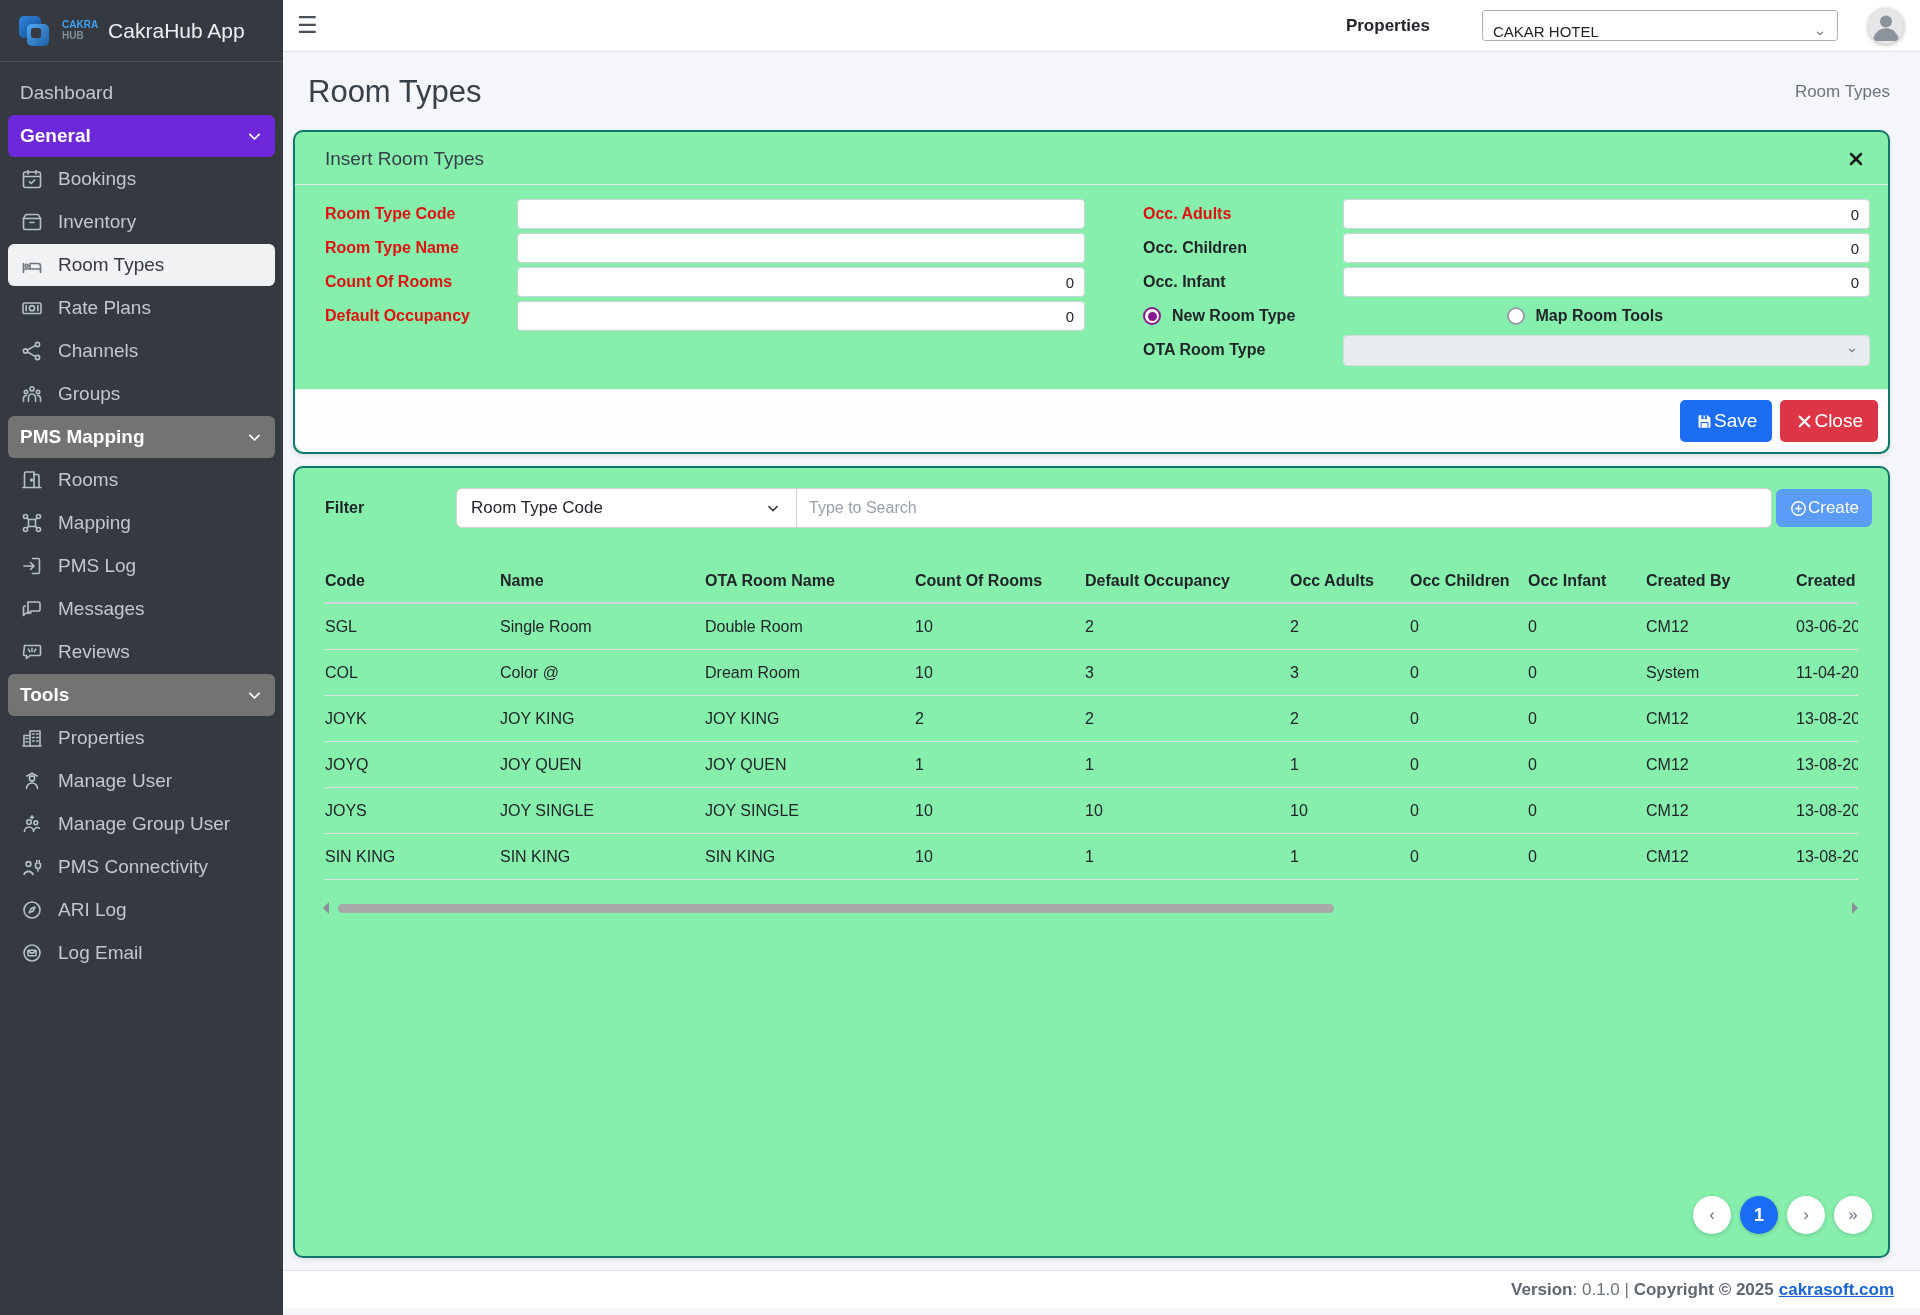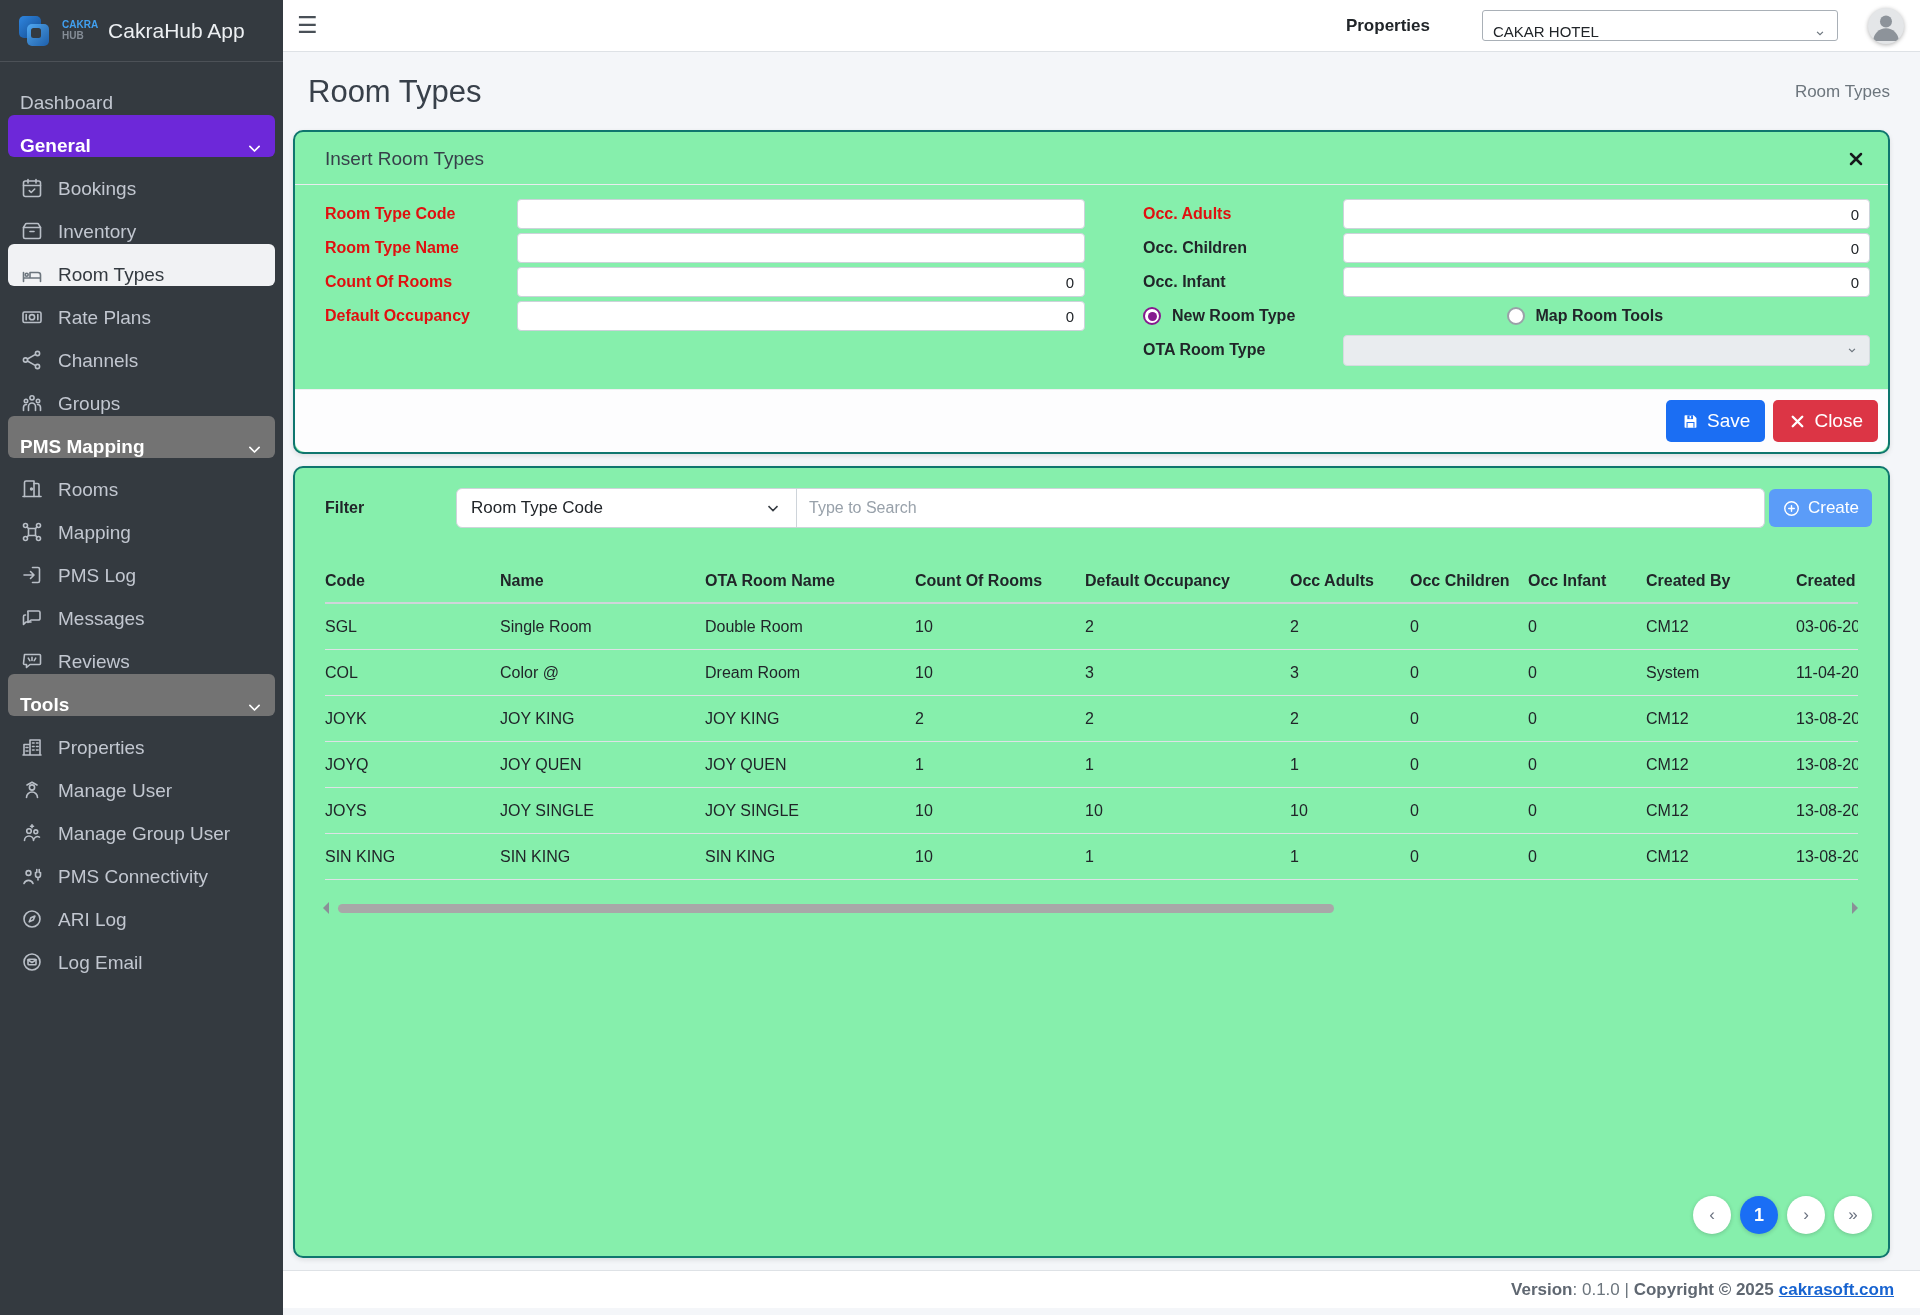--- a/index.html
+++ b/index.html
@@ -13,21 +13,21 @@
   
   .sidebar { position:absolute; left:0; top:0; width:283px; height:1315px; background:#343a40; }
   .brand { height:62px; display:flex; align-items:center; gap:8px; padding:0 14px;
            border-bottom:1px solid rgba(255,255,255,.12); }
   .logo-mark { width:40px; height:40px; flex:0 0 40px; }
   .logo-stack { display:flex; flex-direction:column; font-weight:bold; font-size:10px; line-height:1.05; margin-right:2px; }
   .logo-cakra { color:#41a0f0; }
   .logo-hub   { color:#858d96; }
   .brand-text { font-size:21px; color:#eceff2; }
   .menu { padding:10px 8px 0 8px; height:923px; overflow:hidden; }
-  .menu-item { display:flex; align-items:flex-end; gap:14px; height:42px; padding:0 12px;
+  .menu-item { display:flex; align-items:center; gap:14px; height:42px; padding:0 12px;
                border-radius:6px; font-size:19px; color:#c2c7d0; margin-bottom:1px; cursor:pointer; }
   .menu-item .mi-label { flex:1; white-space:nowrap; }
   .micon { width:24px; height:24px; flex:0 0 24px; color:#b9bfc7; }
   .micon svg, .chev svg { width:100%; height:100%; display:block; }
   .chev { width:17px; height:17px; flex:0 0 17px; }
   .menu-item.section { background:#737373; color:#ffffff; font-weight:bold; }
   .menu-item.active-blue { background:#6d28d9; color:#ffffff; font-weight:bold; }
   .menu-item.active-light { background:#f1f2f4; color:#343a40; }
   .menu-item.active-light .micon { color:#6c757d; }
 
@@ -76,21 +76,21 @@
   .rdot { width:18px; height:18px; border-radius:50%; border:2px solid #86198f;
           position:relative; margin-right:11px; background:#fff; flex:0 0 18px; cursor:pointer; }
   .rdot.checked::after { content:""; position:absolute; inset:2.5px; border-radius:50%; background:#86198f; }
   .rdot.un { border-color:#9aa1a8; }
   .radio-label { font-weight:bold; font-size:16px; color:#212529; }
   .ota-select { flex:1; height:31px; background:#e9ecef; border:1px solid #d6dbe0; border-radius:4px;
                 display:flex; align-items:center; justify-content:flex-end; padding:0 10px; cursor:pointer; }
 
   .card1-foot { display:flex; justify-content:flex-end; gap:8px; padding:10px 10px;
                 border-top:1px solid #eef0f2; background:#fdfdfe; border-radius:0 0 10px 10px; }
-  .btn { display:inline-flex; align-items:center; gap:7px; height:42px; padding:0 15px;
+  .btn { display:inline-flex; align-items:center; height:42px; padding:0 15px;
          border:none; border-radius:5px; font-size:19px; color:#fff; cursor:pointer; font-family:inherit; }
   .btn .bicon { width:19px; height:19px; } .btn .bicon svg { width:100%; height:100%; display:block; }
   .btn-save { background:#1b6ef3; }
   .btn-close { background:#dc3545; }
 
   
   .card2 { margin:0 30px 12px 10px; }
   .filter-row { display:flex; align-items:center; padding:20px 16px 20px 30px; }
   .filter-label { width:131px; font-weight:bold; font-size:16px; color:#212529; flex-shrink:0; }
   .fselect { width:341px; height:40px; border:1px solid #ced4da; border-radius:6px 0 0 6px; background:#fff;

